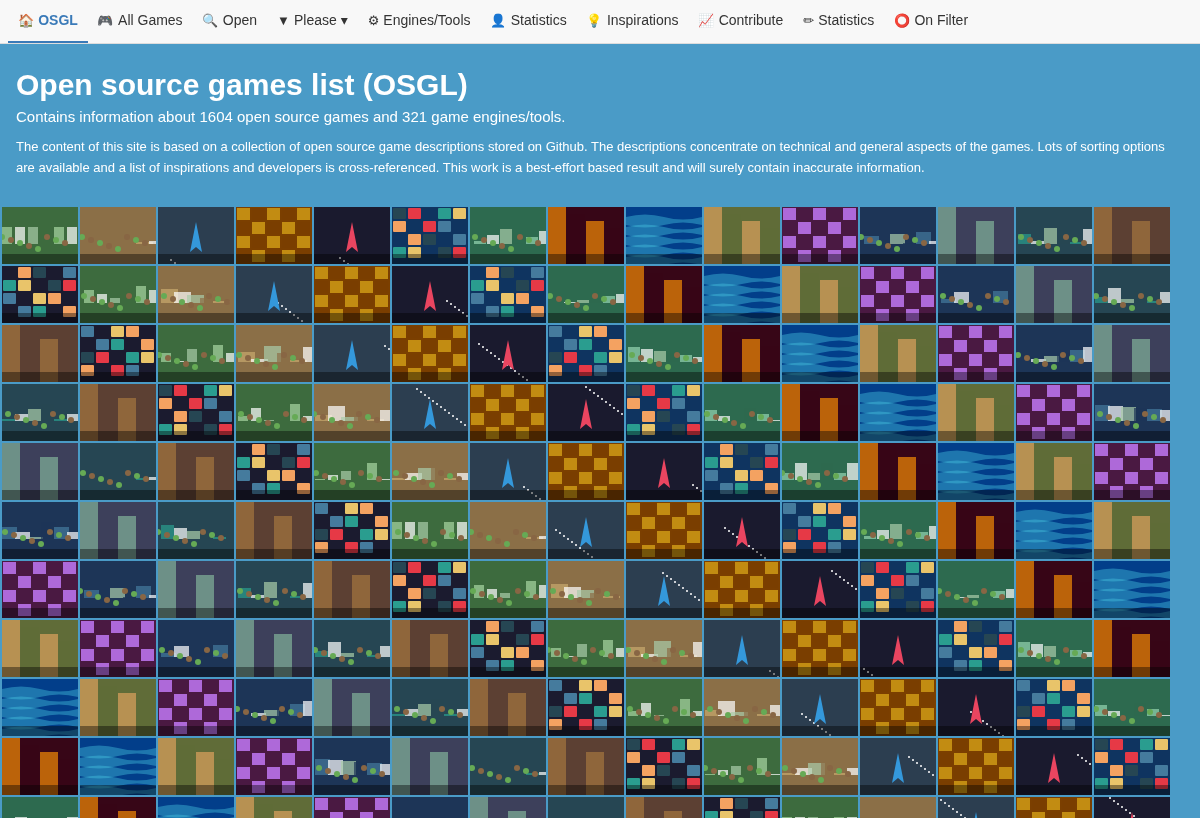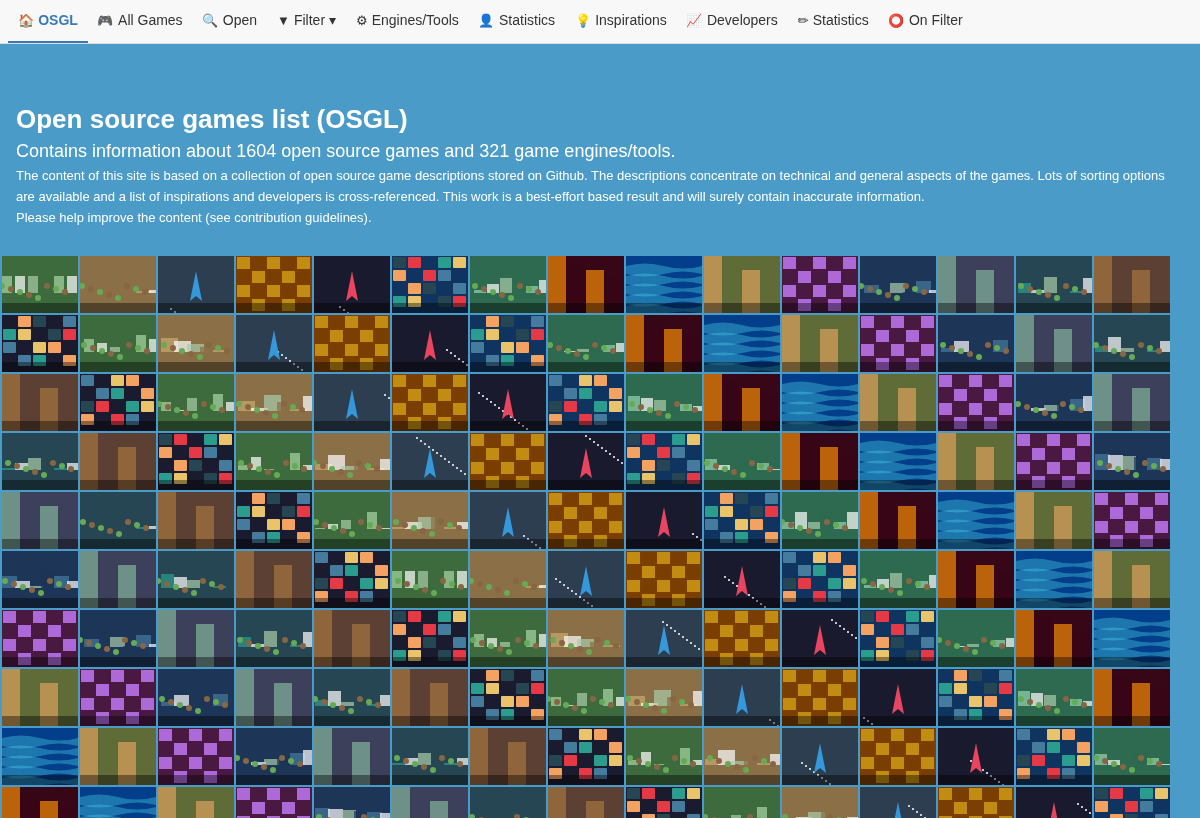--- a/index.html
+++ b/index.html
@@ -30,22 +30,22 @@
     }
     .nav-item.active { border-bottom: 3px solid #3a7ab8; color: #3a7ab8; font-weight: bold; }
     .nav-icon { margin-right: 4px; font-size: 13px; }
 
     
     .hero {
       background: #4a9bc7;
       color: #fff;
       padding: 24px 16px 20px;
     }
-    .hero h1 { font-size: 26px; font-weight: bold; margin-bottom: 6px; margin-top: 36px; }
-    .hero .subtitle { font-size: 18px; margin-bottom: 4px; }
+    .hero h1 { font-size: 30px; font-weight: bold; margin-bottom: 6px; }
+    .hero .subtitle { font-size: 15px; margin-bottom: 12px; }
     .hero .desc { font-size: 13px; line-height: 1.6; max-width: 1160px; }
 
     
     .game-grid {
       padding: 8px 0 0 0;
       background: #4a9bc7;
     }
     .grid-inner {
       display: flex;
       flex-wrap: wrap;
@@ -71,54 +71,53 @@
   <a class="nav-item">
     <span class="nav-icon">🎮</span>
     <span>All Games</span>
   </a>
   <a class="nav-item">
     <span class="nav-icon">🔍</span>
     <span>Open</span>
   </a>
   <a class="nav-item">
     <span class="nav-icon">▼</span>
-    <span>Filter ▾</span>
+    <span>Please ▾</span>
   </a>
   <a class="nav-item">
     <span class="nav-icon">⚙</span>
     <span>Engines/Tools</span>
   </a>
   <a class="nav-item">
     <span class="nav-icon">👤</span>
     <span>Statistics</span>
   </a>
   <a class="nav-item">
     <span class="nav-icon">💡</span>
     <span>Inspirations</span>
   </a>
   <a class="nav-item">
     <span class="nav-icon">📈</span>
-    <span>Developers</span>
+    <span>Contribute</span>
   </a>
   <a class="nav-item">
     <span class="nav-icon">✏</span>
     <span>Statistics</span>
   </a>
   <a class="nav-item">
     <span class="nav-icon">⭕</span>
     <span>On Filter</span>
   </a>
 </nav>
 
 <div class="hero">
   <h1>Open source games list (OSGL)</h1>
   <p class="subtitle">Contains information about 1604 open source games and 321 game engines/tools.</p>
   <p class="desc">
     <span>The content of this site is based on a collection of open source game descriptions stored on Github. The descriptions concentrate on technical and general aspects of the games. Lots of sorting options are available and a list of inspirations and developers is cross-referenced. This work is a best-effort based result and will surely contain inaccurate information.</span><br>
-    <span>Please help improve the content (see contribution guidelines).</span>
   </p>
 </div>
 
 <div class="game-grid">
   <div class="grid-inner" id="grid-container">
   <div class="game-thumb"><svg width="76" height="57" viewBox="0 0 76 57">
           <rect width="76" height="57" fill="#3d6b3e"></rect>
           <rect x="0" y="20" width="10" height="17" fill="#a8d5a2" opacity="0.7"></rect>
           <rect x="13" y="20" width="10" height="17" fill="#ffffff" opacity="0.7"></rect>
           <rect x="26" y="20" width="10" height="17" fill="#aaccaa" opacity="0.7"></rect>

